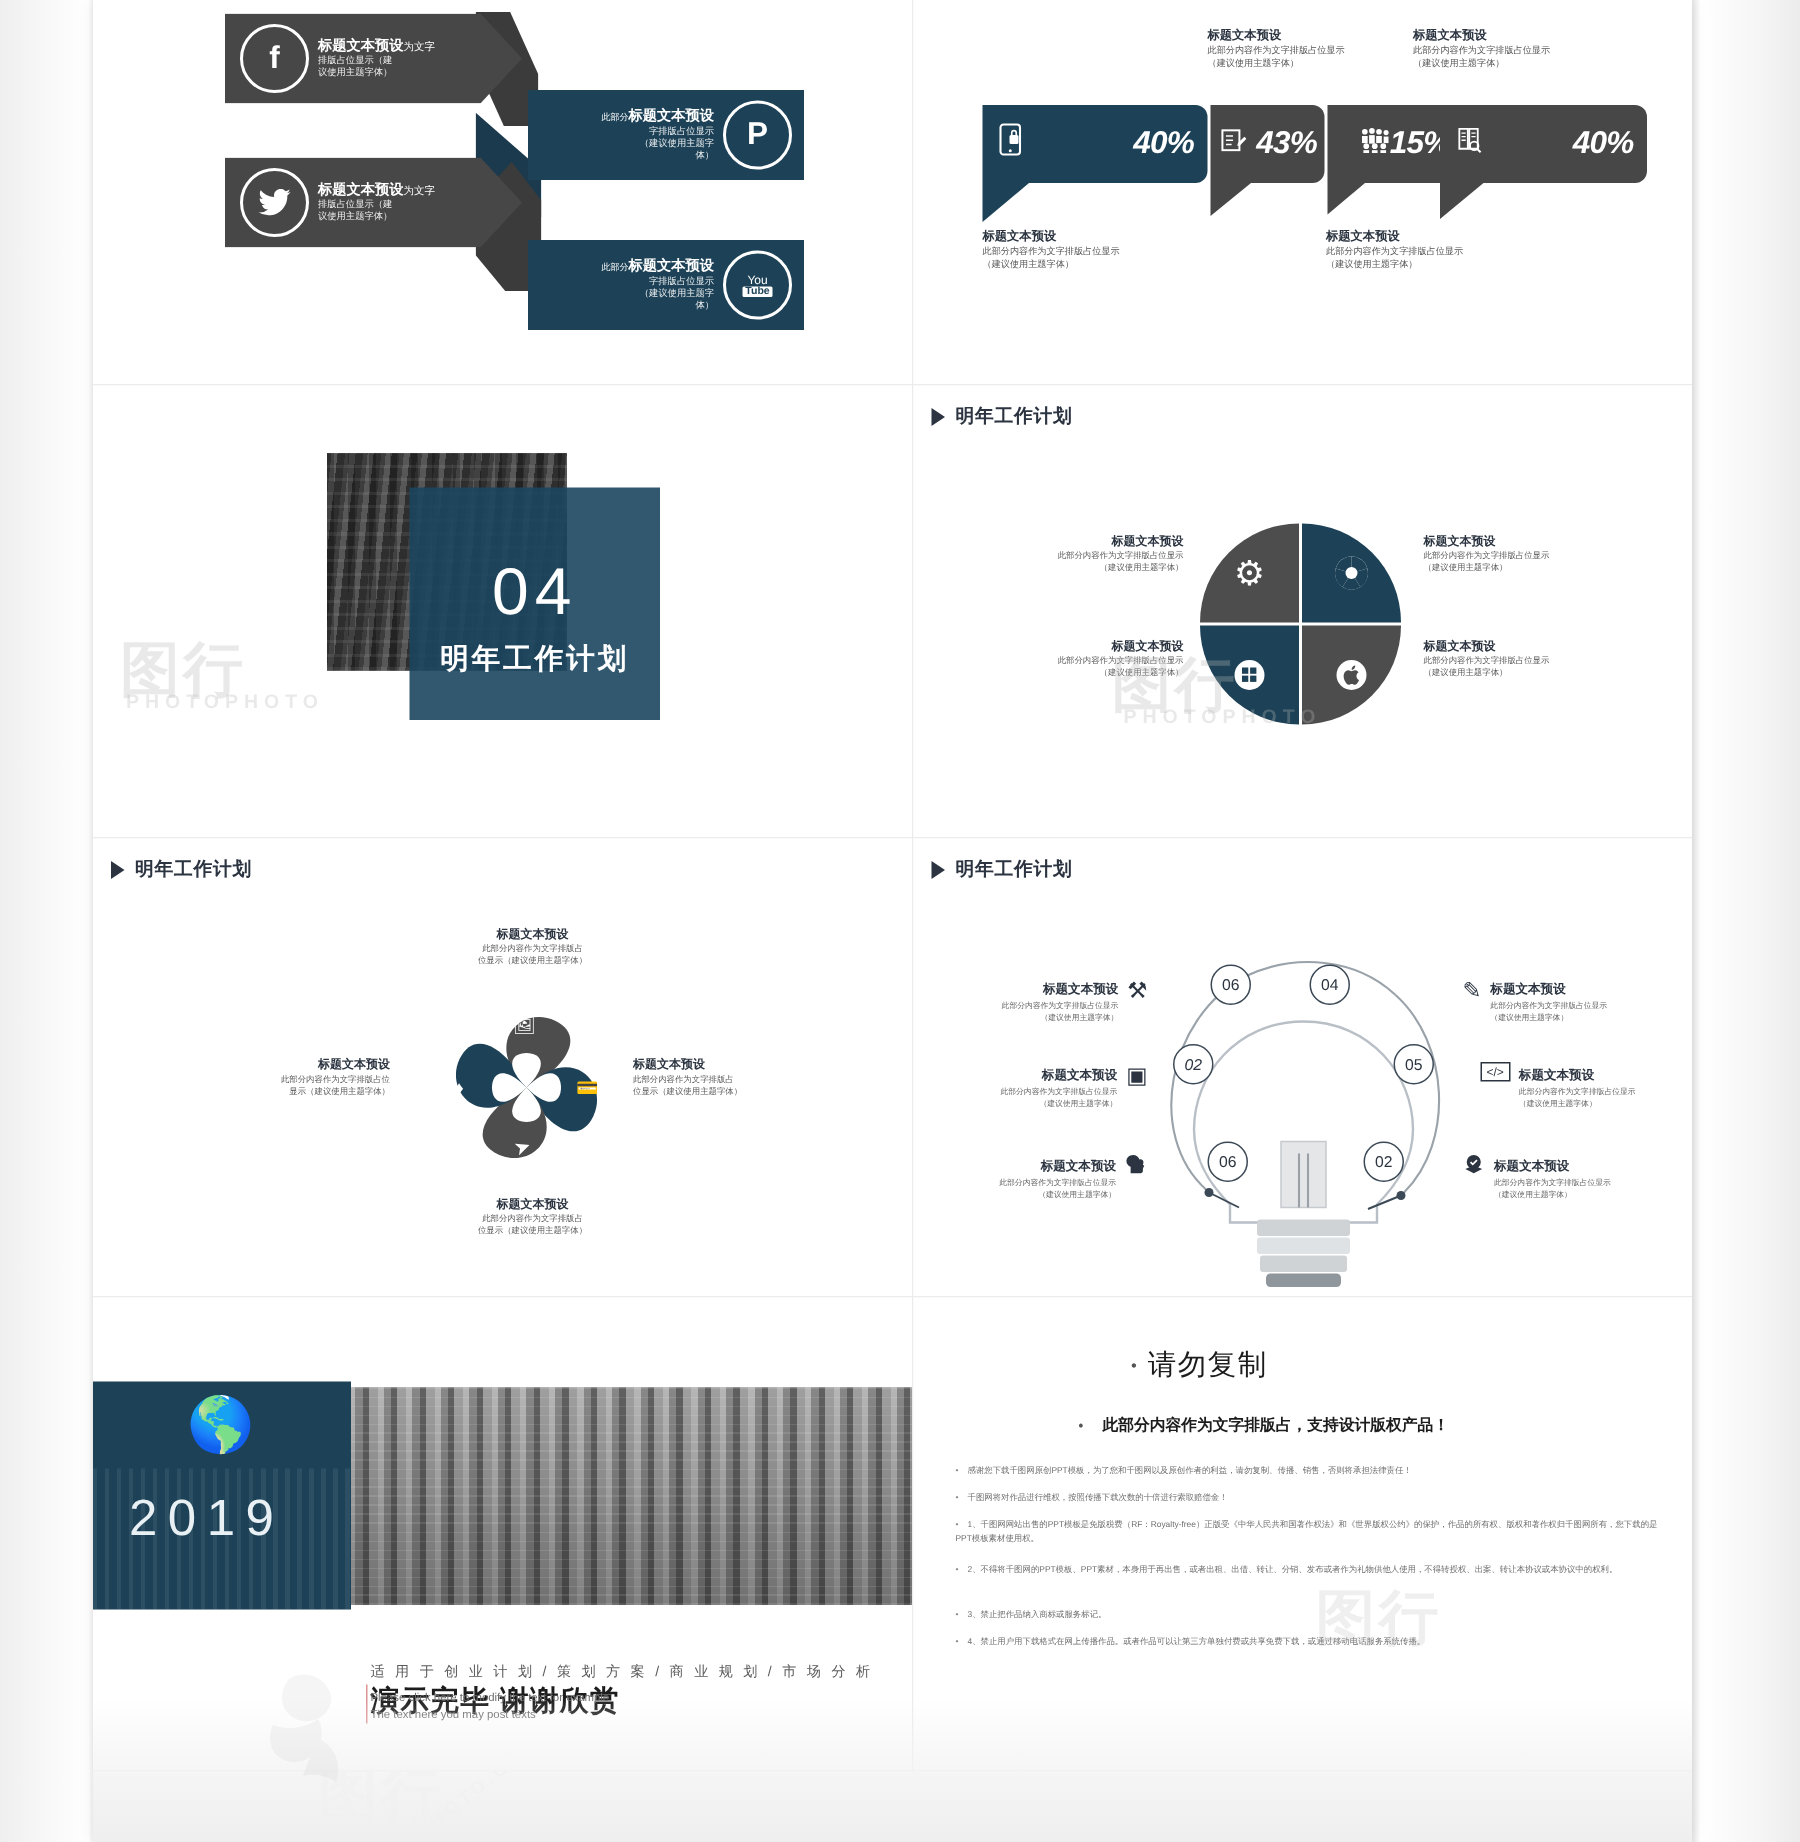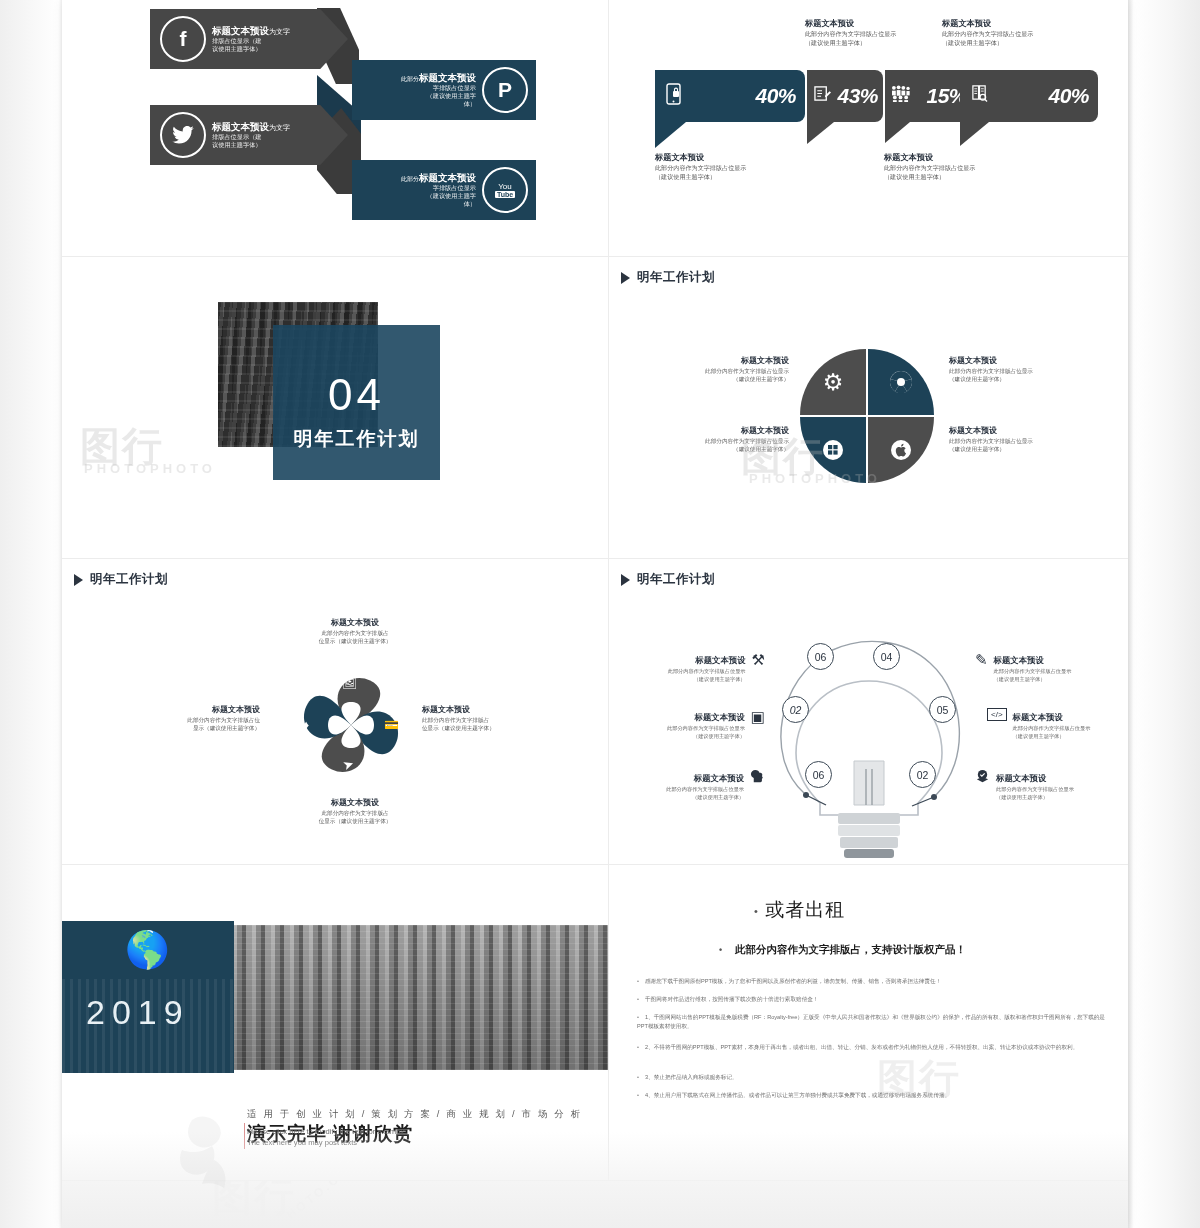--- a/index.html
+++ b/index.html
@@ -257,21 +257,21 @@
           <svg width="17" height="17" viewBox="0 0 18 18">
               <rect x="1" y="2" width="12" height="14" fill="none" stroke="#fff" stroke-width="1.4"></rect>
               <path d="M3.5 6h5M3.5 9h5M3.5 12h4" stroke="#fff" stroke-width="1.1"></path>
               <path d="M12 11l4.5-4.5 1.5 1.5L13.5 12.5 11.5 13z" fill="#fff"></path>
             </svg>
         </span>
         <span class="pc">43%</span>
       </div>
       <div class="tail" style="left:198px;top:122px;border-left:27px solid #474747;border-bottom:22px solid transparent;"></div>
 
-      <div class="banner" style="left:276px;top:70px;width:86px;background:#474747;border-radius:0 8px 8px 0;padding:0 4px 0 6px;">
+      <div class="banner" style="left:276px;top:70px;width:86px;background:#474747;border-radius:0 8px 8px 0;padding:0 4px 0 6px;justify-content:flex-end;">
         <span class="bi">
           <svg width="19" height="17" viewBox="0 0 20 18">
               <g fill="#fff">
                 <circle cx="3" cy="3" r="2"></circle>
                 <rect x="1" y="6" width="4" height="5"></rect>
                 <circle cx="8" cy="2.4" r="2"></circle>
                 <rect x="6" y="5.4" width="4" height="6"></rect>
                 <circle cx="13" cy="3" r="2"></circle>
                 <rect x="11" y="6" width="4" height="5"></rect>
                 <circle cx="18" cy="3.6" r="1.8"></circle>
@@ -568,21 +568,21 @@
       <div class="thx-t" style="left:185px;top:214px;">演示完毕 谢谢欣赏</div>
       <div class="thx-s" style="left:185px;top:243px;">适 用 于   创 业 计 划 / 策 划 方 案 / 商 业 规 划 / 市 场 分 析</div>
       <div class="thx-e" style="left:185px;top:261px;">Please click here to modify the text for example</div>
       <div class="thx-e" style="left:185px;top:272px;">The text here you may post texts</div>
       <div style="position:absolute;left:182px;top:258px;width:1px;height:26px;background:#c03a3a;opacity:.55;"></div>
     </div>
 
     <div class="slide" style="left:547px;top:865px;width:519px;height:315px;">
       <div class="cr-h" style="left:145px;top:32px;">
         <span style="font-size:11px;vertical-align:middle;color:#555;">•</span>
-        <span>或者出租</span>
+        <span>请勿复制</span>
       </div>
       <div class="cr-s" style="left:110px;top:78px;">
         <span style="font-size:9px;color:#555;margin-right:10px;">•</span>
         <span>此部分内容作为文字排版占，支持设计版权产品！</span>
       </div>
 
       <div class="cr-li" style="left:28px;top:112px;width:470px;">
         <span class="dotm">•</span><span>感谢您下载千图网原创PPT模板，为了您和千图网以及原创作者的利益，请勿复制、传播、销售，否则将承担法律责任！</span>
       </div>
       <div class="cr-li" style="left:28px;top:130px;width:470px;">

